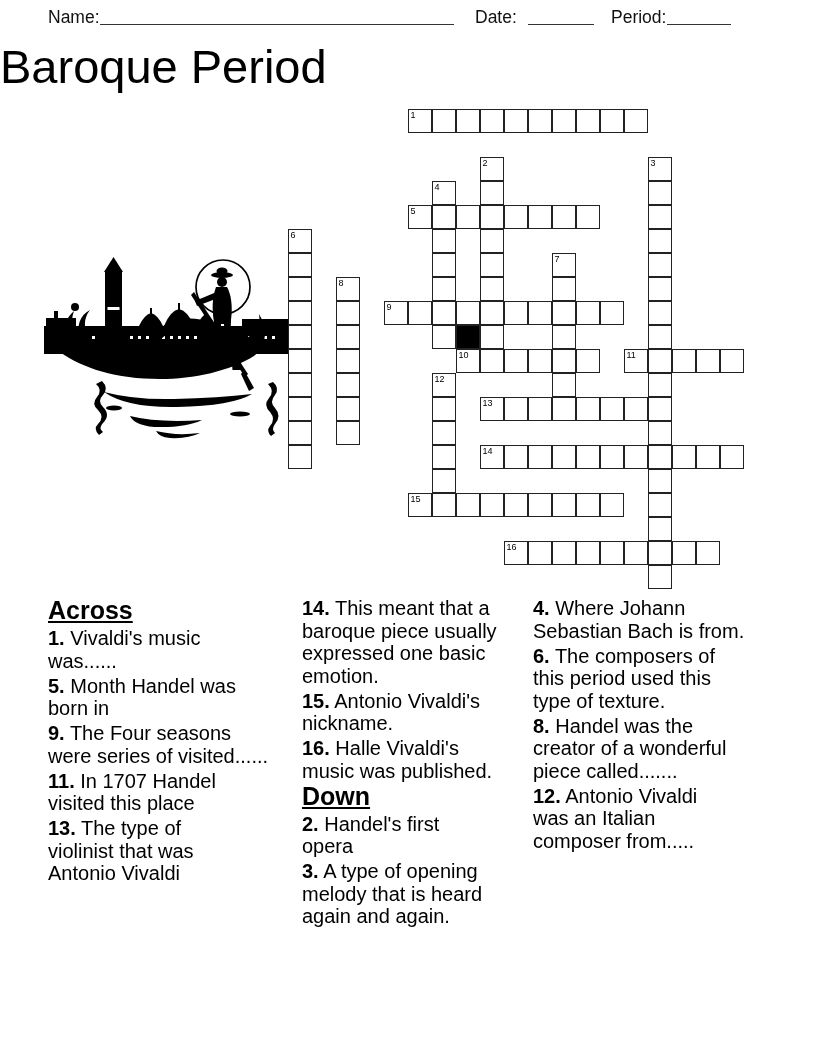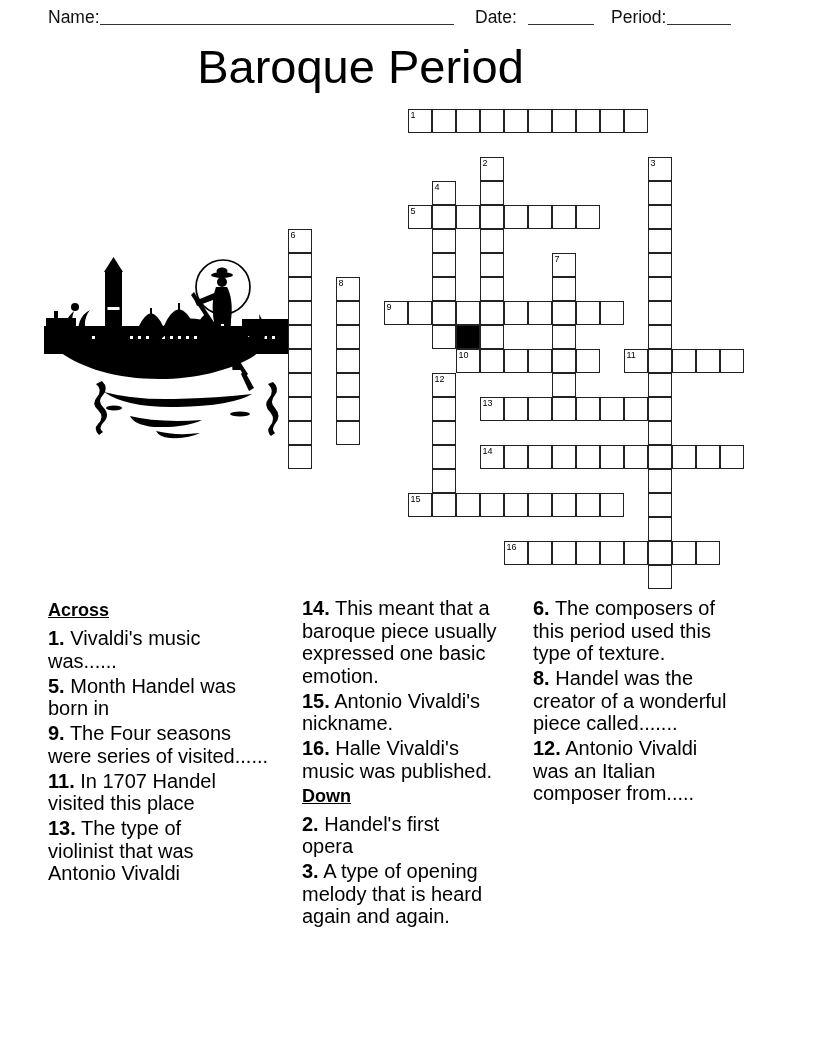--- a/index.html
+++ b/index.html
@@ -18,21 +18,21 @@
   .blank { position:absolute; top:9px; height:16px; border-bottom:1.6px solid #333; }
   #name-label   { left:48px; }
   #name-blank   { left:100px; width:354px; }
   #date-label   { left:475px; }
   #date-blank   { left:528px; width:66px; }
   #period-label { left:611px; }
   #period-blank { left:667px; width:64px; }
   
   .title {
     position:absolute; top:42px; left:0; width:721px;
-    text-align:center; font-size:47px; line-height:49px; font-weight:400;
+    text-align:left; font-size:47px; line-height:49px; font-weight:400;
     letter-spacing:0px; color:#000;
   }
   
   #grid { position:absolute; left:288px; top:109px; width:457px; height:481px; }
   .cell {
     position:absolute; width:24px; height:24px;
     border:1px solid #222; background:#fff;
   }
   .cell.black { background:#000; }
   .cellnum {
@@ -43,21 +43,21 @@
   #illustration { position:absolute; left:44px; top:256px; width:244px; height:196px; }
   
   .clue-col { position:absolute; top:597px; font-size:20px; line-height:22.5px; }
   #clue-col-1 { left:48px;  width:224px; }
   #clue-col-2 { left:302px; width:216px; }
   #clue-col-3 { left:533px; width:220px; }
   .clue { margin:0 0 2.5px 0; }
   .clue b { font-weight:bold; }
   .clue-text { white-space:pre-line; }
   .clue-heading {
-    font-weight:bold; font-size:18px; line-height:23px;
+    font-weight:bold; font-size:25px; line-height:23px;
     text-decoration:underline; margin:2px 0 5px 0;
   }
 </style>
 </head>
 <body>
 
 <div class="page">
 
   <span class="hdr-label" id="name-label">Name:</span>
   <span class="blank" id="name-blank"></span>
@@ -318,20 +318,22 @@
       <p class="clue"><b>16.</b><span class="clue-text"> Halle Vivaldi's
 music was published.</span></p>
       <div class="clue-heading">Down</div>
       <p class="clue"><b>2.</b><span class="clue-text"> Handel's first
 opera</span></p>
       <p class="clue"><b>3.</b><span class="clue-text"> A type of opening
 melody that is heard
 again and again.</span></p>
     </div>
   <div class="clue-col" id="clue-col-3">
+      <p class="clue"><b>4.</b><span class="clue-text"> Where Johann
+Sebastian Bach is from.</span></p>
       <p class="clue"><b>6.</b><span class="clue-text"> The composers of
 this period used this
 type of texture.</span></p>
       <p class="clue"><b>8.</b><span class="clue-text"> Handel was the
 creator of a wonderful
 piece called.......</span></p>
       <p class="clue"><b>12.</b><span class="clue-text"> Antonio Vivaldi
 was an Italian
 composer from.....</span></p>
     </div>

